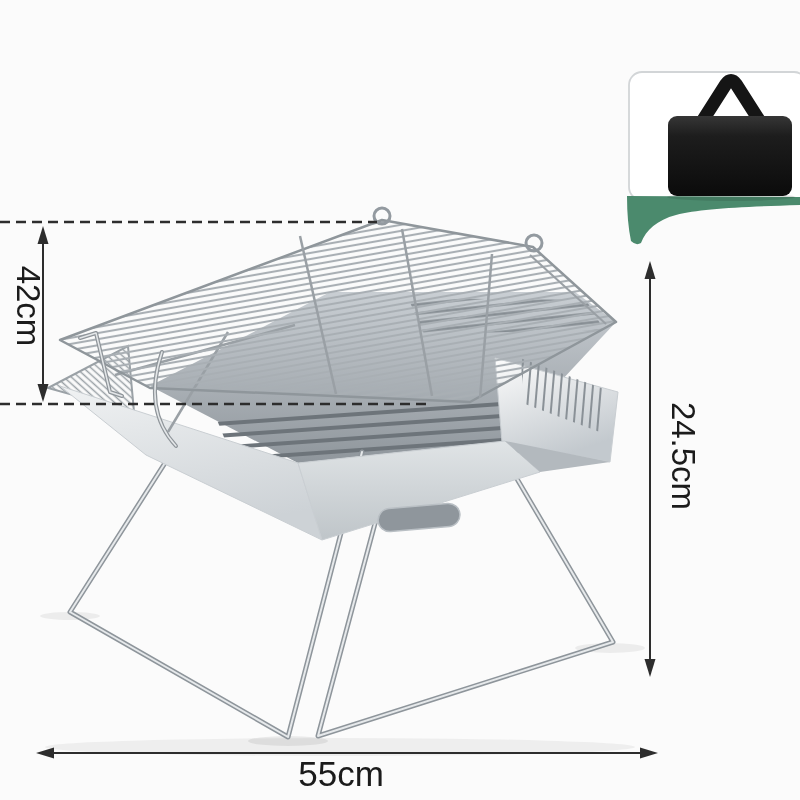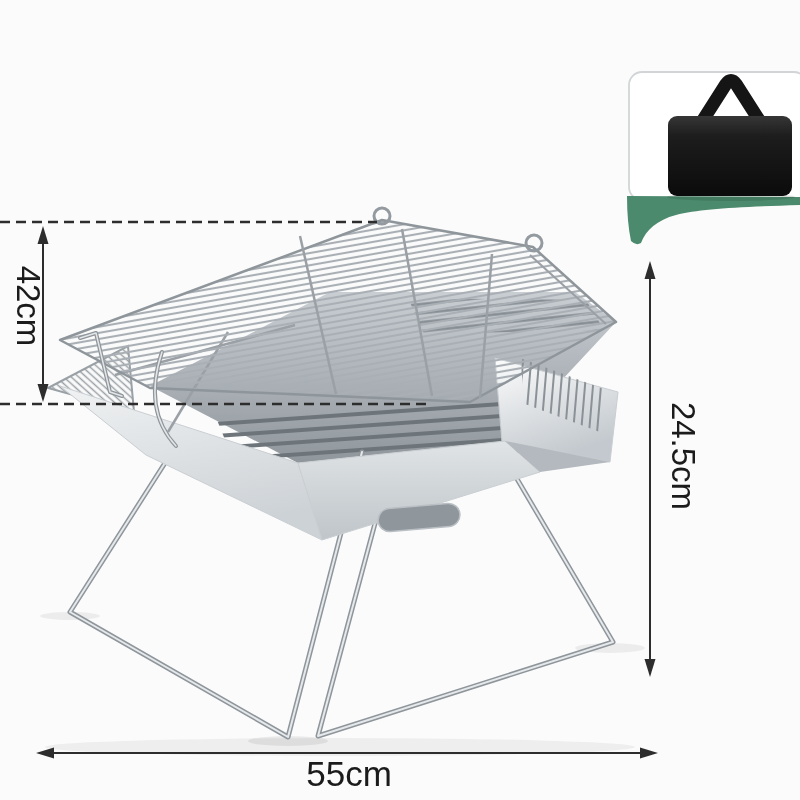--- a/index.html
+++ b/index.html
@@ -7,21 +7,21 @@
     position:relative;width:800px;height:800px;overflow:hidden;
     background:#fbfbfb;
     font-family:"Liberation Sans", sans-serif;
   }
   .stage svg{position:absolute;left:0;top:0;}
   .dim-label{
     position:absolute;color:#1b1b1b;white-space:nowrap;
     font-family:"Liberation Sans", sans-serif;line-height:1;
   }
   .dim-label.v{transform:translate(-50%,-50%) rotate(90deg);}
-  .dim-label.h{transform:translate(-50%,-50%);margin-left:8px;}
+  .dim-label.h{transform:translate(-50%,-50%);}
   #label-42{left:28px;top:306px;font-size:33px;}
   #label-245{left:683px;top:456px;font-size:33px;}
   #label-55{left:341px;top:773px;font-size:35px;}
 </style>
 </head>
 <body>
 
 <div class="stage">
 
   <svg width="800" height="800" viewBox="0 0 800 800">

